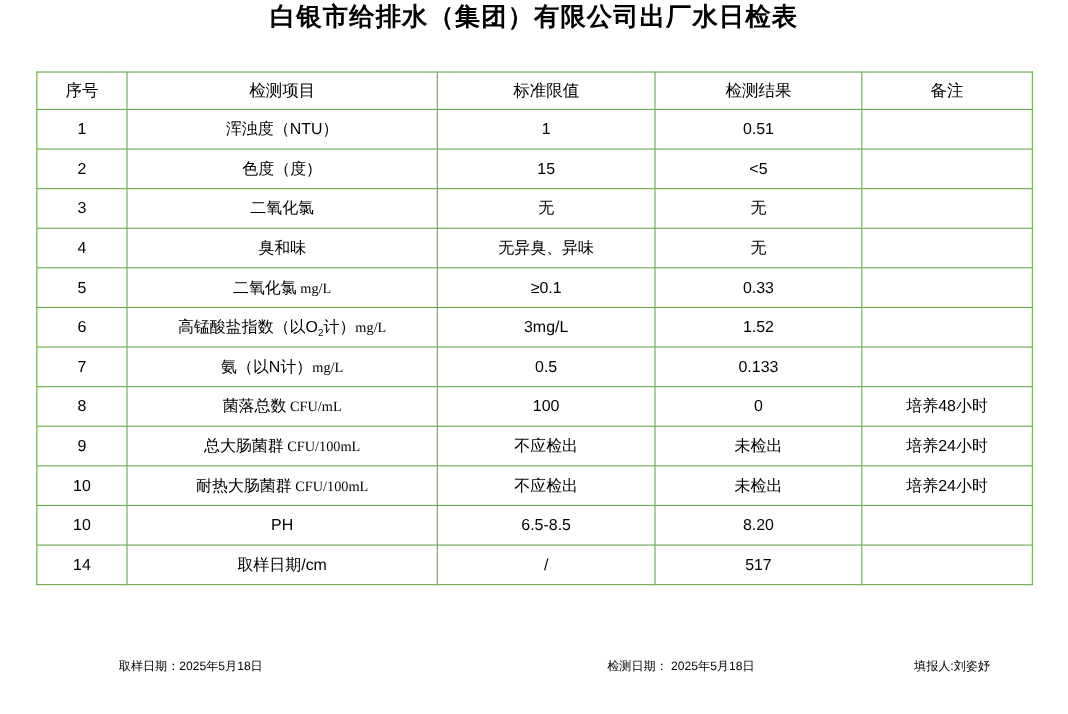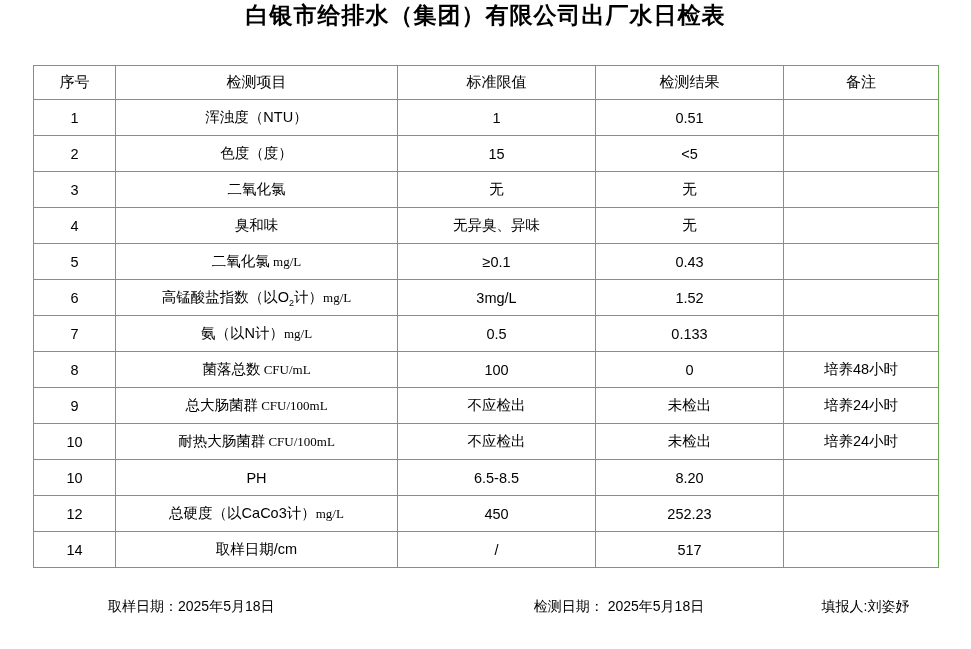--- a/index.html
+++ b/index.html
@@ -63,21 +63,21 @@
     font-family: "Liberation Serif", serif;
   }
   .footer {
     position: absolute;
     left: 0;
     right: 0;
     top: 598px;
     display: flex;
     padding: 0 40px;
     box-sizing: border-box;
-    font-size: 14px;
+    font-size: 11px;
   }
   .footer .f1 { width: 310px; text-align: left; padding-left: 68px; }
   .footer .f2 { width: 330px; text-align: center; padding-left: 36px; }
   .footer .f3 { flex: 1; text-align: center; padding-left: 16px; }
   sub { font-size: 9px; vertical-align: sub; }
 </style>
 </head>
 <body>
 
 <div class="page">
@@ -128,21 +128,21 @@
           <td>4</td>
           <td>臭和味</td>
           <td>无异臭、异味</td>
           <td>无</td>
           <td></td>
         </tr>
         <tr>
           <td>5</td>
           <td class="mixed">二氧化氯<span class="mono-unit"> mg/L</span></td>
           <td>≥0.1</td>
-          <td>0.43</td>
+          <td>0.33</td>
           <td></td>
         </tr>
         <tr>
           <td>6</td>
           <td>高锰酸盐指数（以O<sub>2</sub>计）<span class="mono-unit">mg/L</span></td>
           <td>3mg/L</td>
           <td>1.52</td>
           <td></td>
         </tr>
         <tr>
@@ -174,27 +174,20 @@
           <td>培养24小时</td>
         </tr>
         <tr>
           <td>10</td>
           <td>PH</td>
           <td>6.5-8.5</td>
           <td>8.20</td>
           <td></td>
         </tr>
         <tr>
-          <td>12</td>
-          <td>总硬度（以CaCo3计）<span class="mono-unit">mg/L</span></td>
-          <td>450</td>
-          <td>252.23</td>
-          <td></td>
-        </tr>
-        <tr>
           <td>14</td>
           <td>取样日期/cm</td>
           <td>/</td>
           <td>517</td>
           <td></td>
         </tr>
       </tbody>
     </table>
   </div>
 

